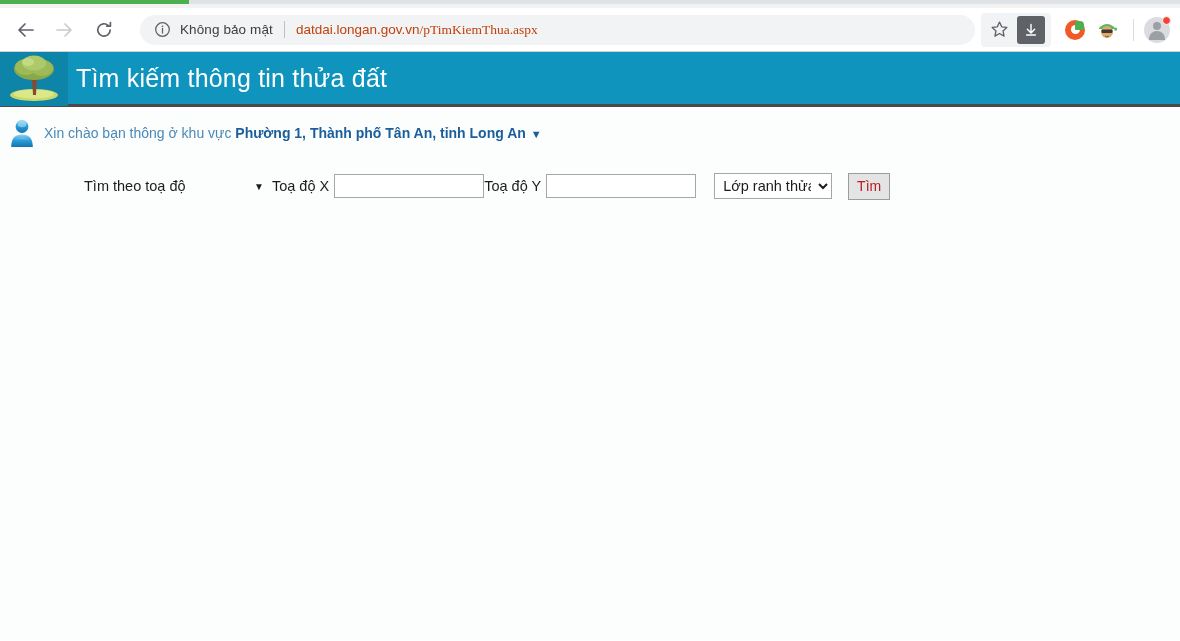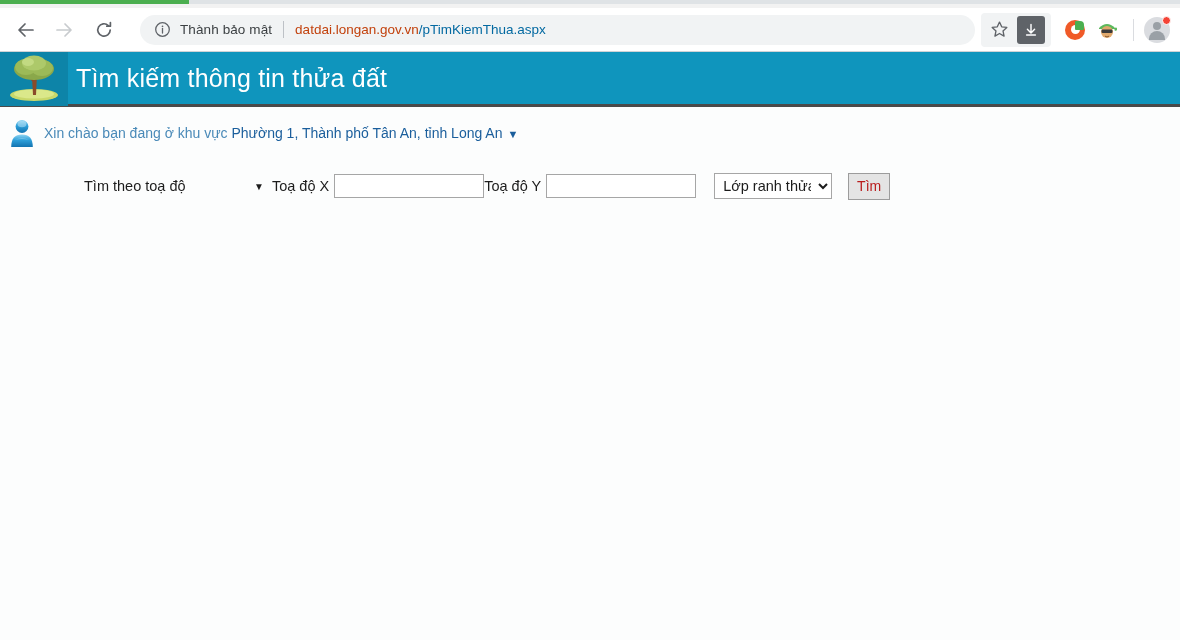--- a/index.html
+++ b/index.html
@@ -86,21 +86,21 @@
     background: #bdc1c6;
     margin: 0 11px;
     flex: 0 0 auto;
   }
   #url-wrap {
     font-size: 13.5px;
     white-space: nowrap;
     overflow: hidden;
   }
   #url-host { color: #c2410c; }
-  #url-path { color: #0369a1; }
+  #url-path { color: #c2410c; font-family: Liberation Serif, serif; }
 
   #toolbar-right {
     display: flex;
     align-items: center;
     flex: 0 0 auto;
     margin-left: 6px;
     padding-right: 10px;
   }
   #bookmark-group {
     display: flex;
@@ -232,21 +232,21 @@
     flex: 0 0 auto;
     margin-right: 8px;
   }
   #greeting-text {
     font-size: 14px;
     color: #2f6fa8;
     white-space: nowrap;
   }
   #greeting-text .lead { color: #4a8ab8; }
   #greeting-region {
-    font-weight: normal;
+    font-weight: bold;
     color: #1a5e9c;
     cursor: pointer;
     text-align: center;
   }
   #greeting-caret {
     display: inline-block;
     margin-left: 5px;
     color: #1a5e9c;
     font-size: 11px;
     cursor: pointer;
@@ -352,21 +352,21 @@
         <path d="M16.4 2.6 L16.4 6.2 L12.8 6.2" fill="none" stroke="#5f6368" stroke-width="1.7" stroke-linecap="round" stroke-linejoin="round"></path>
       </svg>
     </div>
 
     <div id="omnibox">
       <svg id="security-icon" viewBox="0 0 20 20">
         <circle cx="10" cy="10" r="8" fill="none" stroke="#5f6368" stroke-width="1.5"></circle>
         <circle cx="10" cy="6.2" r="1" fill="#5f6368"></circle>
         <path d="M10 8.8 V14.2" stroke="#5f6368" stroke-width="1.5" stroke-linecap="round"></path>
       </svg>
-      <span id="security-text">Thành bảo mật</span>
+      <span id="security-text">Không bảo mật</span>
       <span id="omni-divider"></span>
       <span id="url-wrap">
         <span id="url-host">datdai.longan.gov.vn</span><span id="url-path">/pTimKiemThua.aspx</span>
       </span>
     </div>
 
     <div id="toolbar-right">
 
       <div id="bookmark-group">
         <div class="tb-icon">
@@ -437,21 +437,21 @@
             <stop offset="100%" stop-color="#1273b0"></stop>
           </linearGradient>
         </defs>
         <circle cx="14" cy="8.5" r="6.4" fill="url(#avGrad)"></circle>
         <ellipse cx="14" cy="6" rx="4.4" ry="3.2" fill="#bfe6f8" opacity="0.55"></ellipse>
         <path d="M3.2 29 Q3.2 16.6 14 16.6 Q24.8 16.6 24.8 29 Z" fill="url(#avGrad)"></path>
         <path d="M6.5 22 Q14 18.5 21.5 22 Q14 20 6.5 22 Z" fill="#bfe6f8" opacity="0.45"></path>
       </svg>
     </div>
     <div id="greeting-text">
-      <span class="lead">Xin chào bạn đang ở khu vực</span>
+      <span class="lead">Xin chào bạn thông ở khu vực</span>
       <span id="greeting-region">Phường 1, Thành phố Tân An, tỉnh Long An</span><span id="greeting-caret">▼</span>
     </div>
   </div>
 
   <div id="search-form">
 
     <select id="search-mode-select">
       <option>Tìm theo toạ độ</option>
     </select>
     <span id="search-mode-caret">▼</span>

